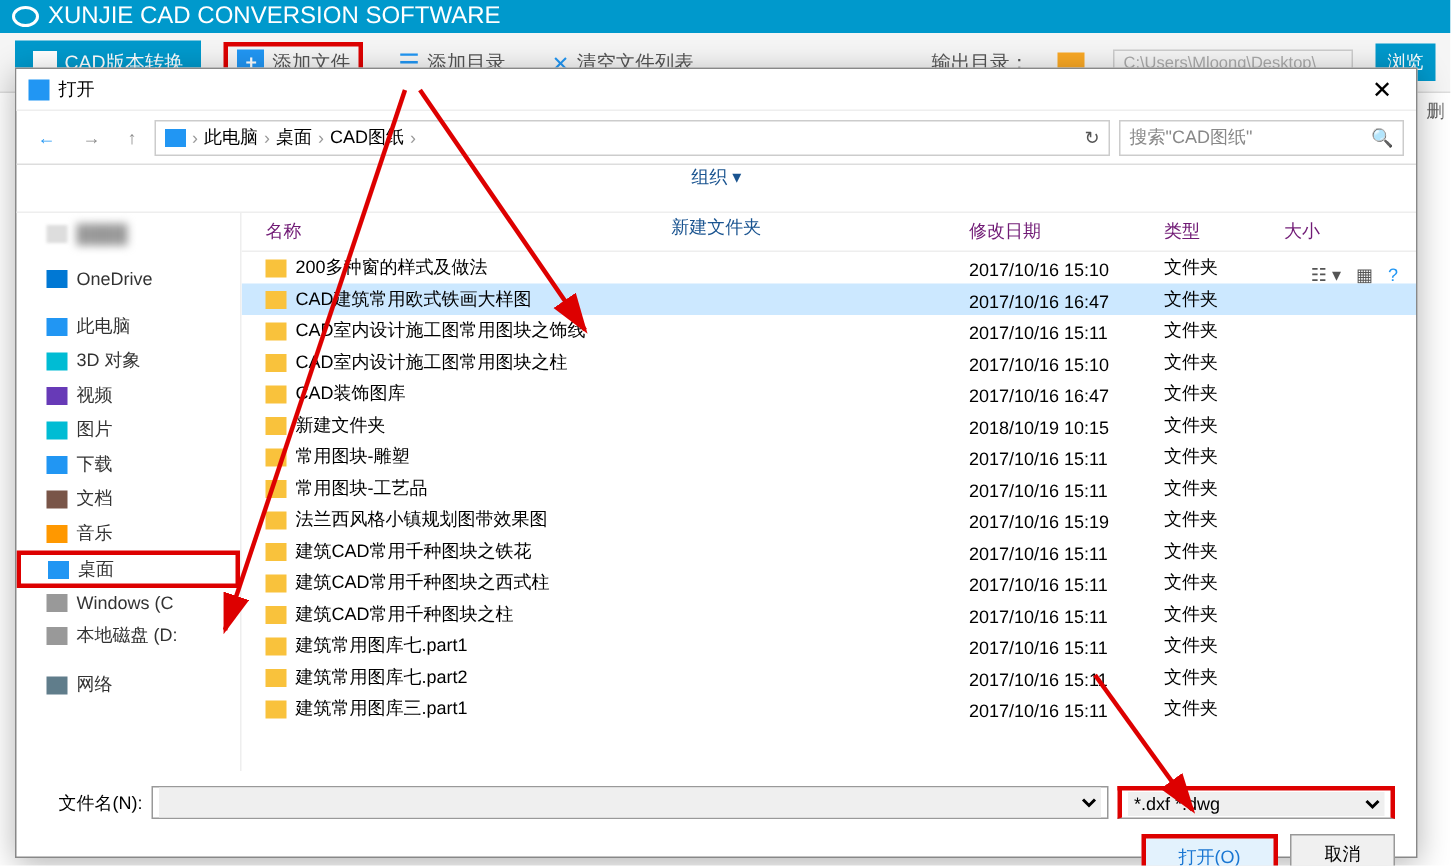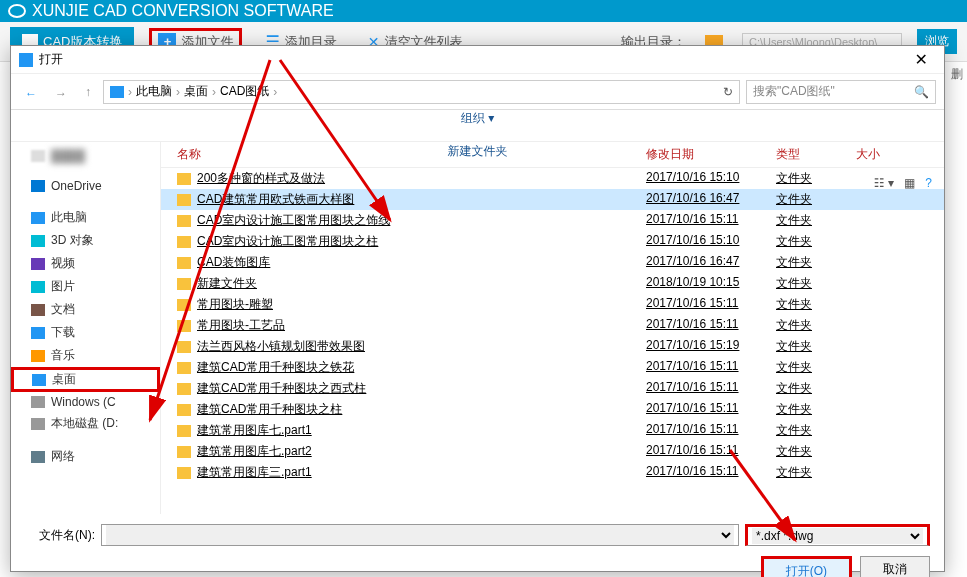--- a/index.html
+++ b/index.html
@@ -57,27 +57,27 @@
     .icon-doc { background: #795548; }
     .icon-download { background: #2196f3; }
     .icon-music { background: #ff9800; }
     .icon-desktop { background: #2196f3; }
     .icon-disk { background: #999; }
     .icon-network { background: #607d8b; }
     .icon-blur { background: #ddd; filter: blur(1px); }
     .blur-text { filter: blur(3px); color: #999; }
     
     .file-list { flex: 1; overflow: hidden; font-size: 12px; }
-    .list-header { display: flex; padding: 4px 8px; border-bottom: 1px solid #eee; color: #b91c1c; }
+    .list-header { display: flex; padding: 4px 8px; border-bottom: 1px solid #eee; color: #701a75; }
     .col-name { flex: 1; padding-left: 8px; }
     .col-date { width: 130px; }
     .col-type { width: 80px; }
     .col-size { width: 80px; }
     .list-rows { overflow-y: auto; height: 342px; }
-    .list-row { display: flex; padding: 2px 8px; align-items: flex-start; cursor: pointer; text-decoration: underline; }
+    .list-row { display: flex; padding: 2px 8px; align-items: flex-end; cursor: pointer; }
     .list-row.selected { background: #cce8ff; }
     .list-row .folder-icon { width: 14px; height: 12px; background: #f9c23c; margin-right: 6px; flex-shrink: 0; }
     .list-row .col-name { display: flex; align-items: center; }
     
     .dialog-footer { padding: 10px 14px; }
     .filename-row { display: flex; align-items: center; gap: 6px; font-size: 12px; margin-bottom: 10px; }
     .filename-row label { width: 70px; text-align: right; }
     .filename-input { flex: 1; border: 1px solid #999; height: 22px; padding: 0 4px; }
     .filename-input select { width: 100%; height: 100%; border: none; outline: none; }
     .filetype-box { width: 185px; height: 22px; border: 1px solid #999; border-top: 3px solid #d00; border-left: 3px solid #d00; border-right: 3px solid #d00; padding: 0 4px; display: flex; align-items: center; }
@@ -181,26 +181,26 @@
         </div>
       <div class="sidebar-item">
           <span class="si-icon icon-video"></span>
           <span>视频</span>
         </div>
       <div class="sidebar-item">
           <span class="si-icon icon-pic"></span>
           <span>图片</span>
         </div>
       <div class="sidebar-item">
+          <span class="si-icon icon-download"></span>
+          <span>下载</span>
+        </div>
+      <div class="sidebar-item">
           <span class="si-icon icon-doc"></span>
           <span>文档</span>
-        </div>
-      <div class="sidebar-item">
-          <span class="si-icon icon-download"></span>
-          <span>下载</span>
         </div>
       <div class="sidebar-item">
           <span class="si-icon icon-music"></span>
           <span>音乐</span>
         </div>
       <div class="sidebar-item highlighted">
           <span class="si-icon icon-desktop"></span>
           <span>桌面</span>
         </div>
       <div class="sidebar-item">

